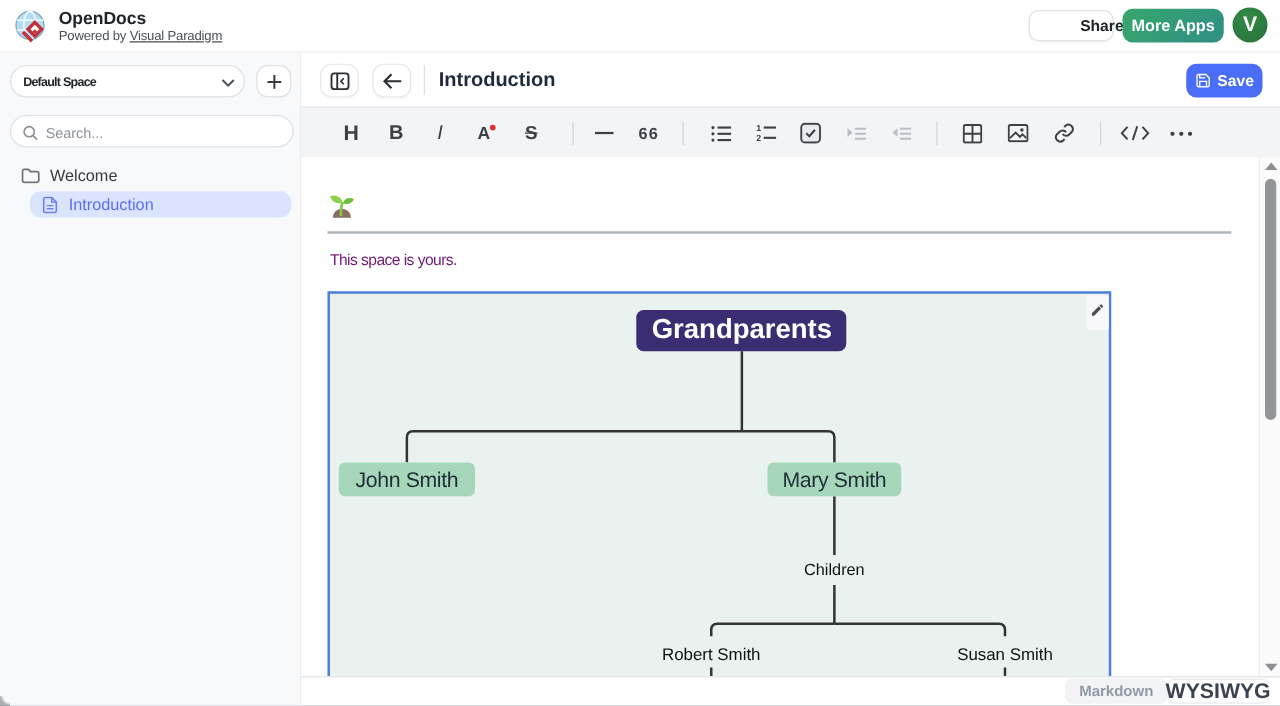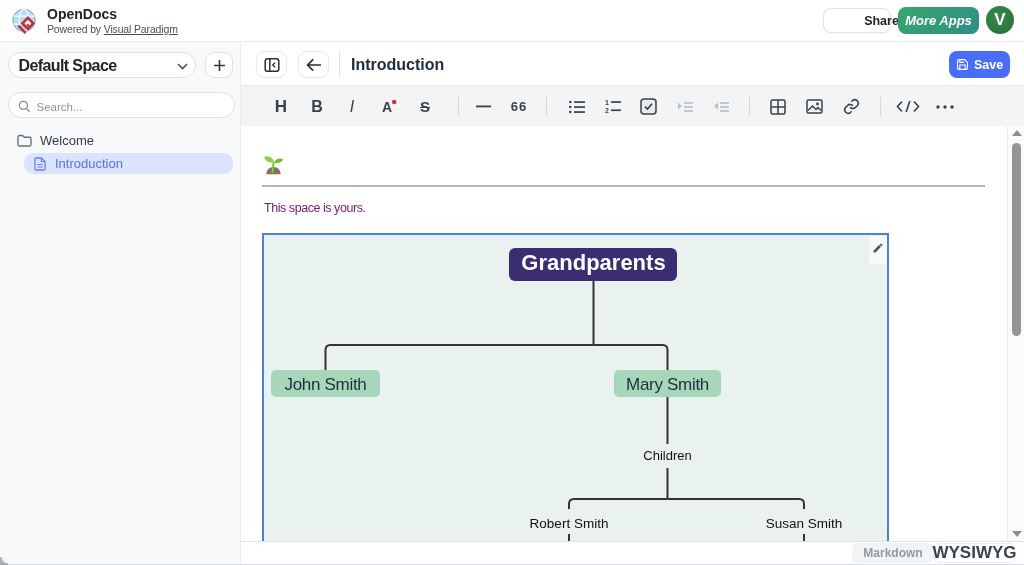--- a/index.html
+++ b/index.html
@@ -4,25 +4,25 @@
 <style>
 * { margin:0; padding:0; box-sizing:border-box; }
 html,body { width:1024px; height:565px; overflow:hidden; font-family:"Liberation Sans", sans-serif; background:#fff; }
 .abs { position:absolute; }
 
 #header { position:absolute; left:0; top:0; width:1024px; height:42px; background:#fff; border-bottom:1px solid #e9ecef; z-index:5; }
 #brandname { position:absolute; left:47px; top:6px; font-size:14px; font-weight:bold; color:#212529; }
 #brandsub { position:absolute; left:47px; top:22.5px; font-size:10.5px; letter-spacing:-0.15px; color:#495057; }
 #brandsub span { text-decoration:underline; }
 #sharebtn { position:absolute; left:823px; top:8px; width:68px; height:25px; background:#fff; border:1px solid #dee2e6; border-radius:8px; display:flex; align-items:center; justify-content:center; gap:5px; font-size:12.5px; font-weight:bold; color:#212529; box-shadow:0 1px 2px rgba(0,0,0,0.04);padding-left:44px; }
-#moreapps { position:absolute; left:898px; top:7px; width:81px; height:27px; background:linear-gradient(135deg,#38a76b,#2e8e85); border-radius:8px; display:flex; align-items:center; justify-content:center; font-size:13px; font-weight:bold; color:#fff;font-style:italic; }
+#moreapps { position:absolute; left:898px; top:7px; width:81px; height:27px; background:linear-gradient(135deg,#38a76b,#2e8e85); border-radius:8px; display:flex; align-items:center; justify-content:center; font-size:13px; font-weight:bold; color:#fff; }
 #avatar { position:absolute; left:986px; top:6px; width:28px; height:28px; border-radius:50%; background:radial-gradient(circle at 40% 35%, #338a47, #27703a); color:#fff; font-size:17px; font-weight:bold; display:flex; align-items:center; justify-content:center; }
 
 #sidebar { position:absolute; left:0; top:42px; width:241px; height:523px; background:#f8f9fa; border-right:1px solid #ececef; }
-#spacesel { position:absolute; left:8px; top:10px; width:188px; height:26px; background:#fff; border:1px solid #dee2e6; border-radius:13px; display:flex; align-items:center; font-size:16px; font-weight:bold; color:#212529; padding-left:9.5px; padding-top:2px; letter-spacing:-0.6px; }
+#spacesel { position:absolute; left:8px; top:10px; width:188px; height:26px; background:#fff; border:1px solid #dee2e6; border-radius:13px; display:flex; align-items:center; font-size:10px; font-weight:bold; color:#212529; padding-left:9.5px; padding-top:2px; letter-spacing:-0.6px; }
 #plusbtn { position:absolute; left:205px; top:10px; width:28px; height:26px; background:#fff; border:1px solid #dee2e6; border-radius:9px; display:flex; align-items:center; justify-content:center; }
 #searchbox { position:absolute; left:8px; top:50px; width:227px; height:26px; background:#fff; border:1px solid #dee2e6; border-radius:13px; display:flex; align-items:center; padding-left:8.5px; gap:6px; font-size:11.5px; color:#8b9299; padding-top:3px; }
 #welcomerow { position:absolute; left:17px; top:91px; display:flex; align-items:center; gap:8px; font-size:13px; color:#343a40; }
 #introrow { position:absolute; left:24px; top:111px; width:209px; height:21px; background:#dbe4ff; border-radius:9px; display:flex; align-items:center; padding-left:10px; gap:9px; font-size:13px; color:#5c6cf2; }
 
 #row1 { position:absolute; left:241px; top:42px; width:783px; height:43px; background:#fff; }
 .tbtn { position:absolute; top:9px; width:31px; height:27px; background:#fff; border:1px solid #e7e9ec; border-radius:9px; display:flex; align-items:center; justify-content:center; box-shadow:0 1px 2px rgba(0,0,0,0.03); }
 #vsep1 { position:absolute; left:98px; top:10px; width:1px; height:24px; background:#dee2e6; }
 #doctitle { position:absolute; left:110px; top:14px; font-size:16px; font-weight:bold; color:#1e2b3c; }
 #savebtn { position:absolute; left:708px; top:9px; width:61px; height:27px; background:#4a6df5; border-radius:8px; display:flex; align-items:center; justify-content:center; gap:5px; color:#fff; font-size:12.5px; font-weight:bold; }

